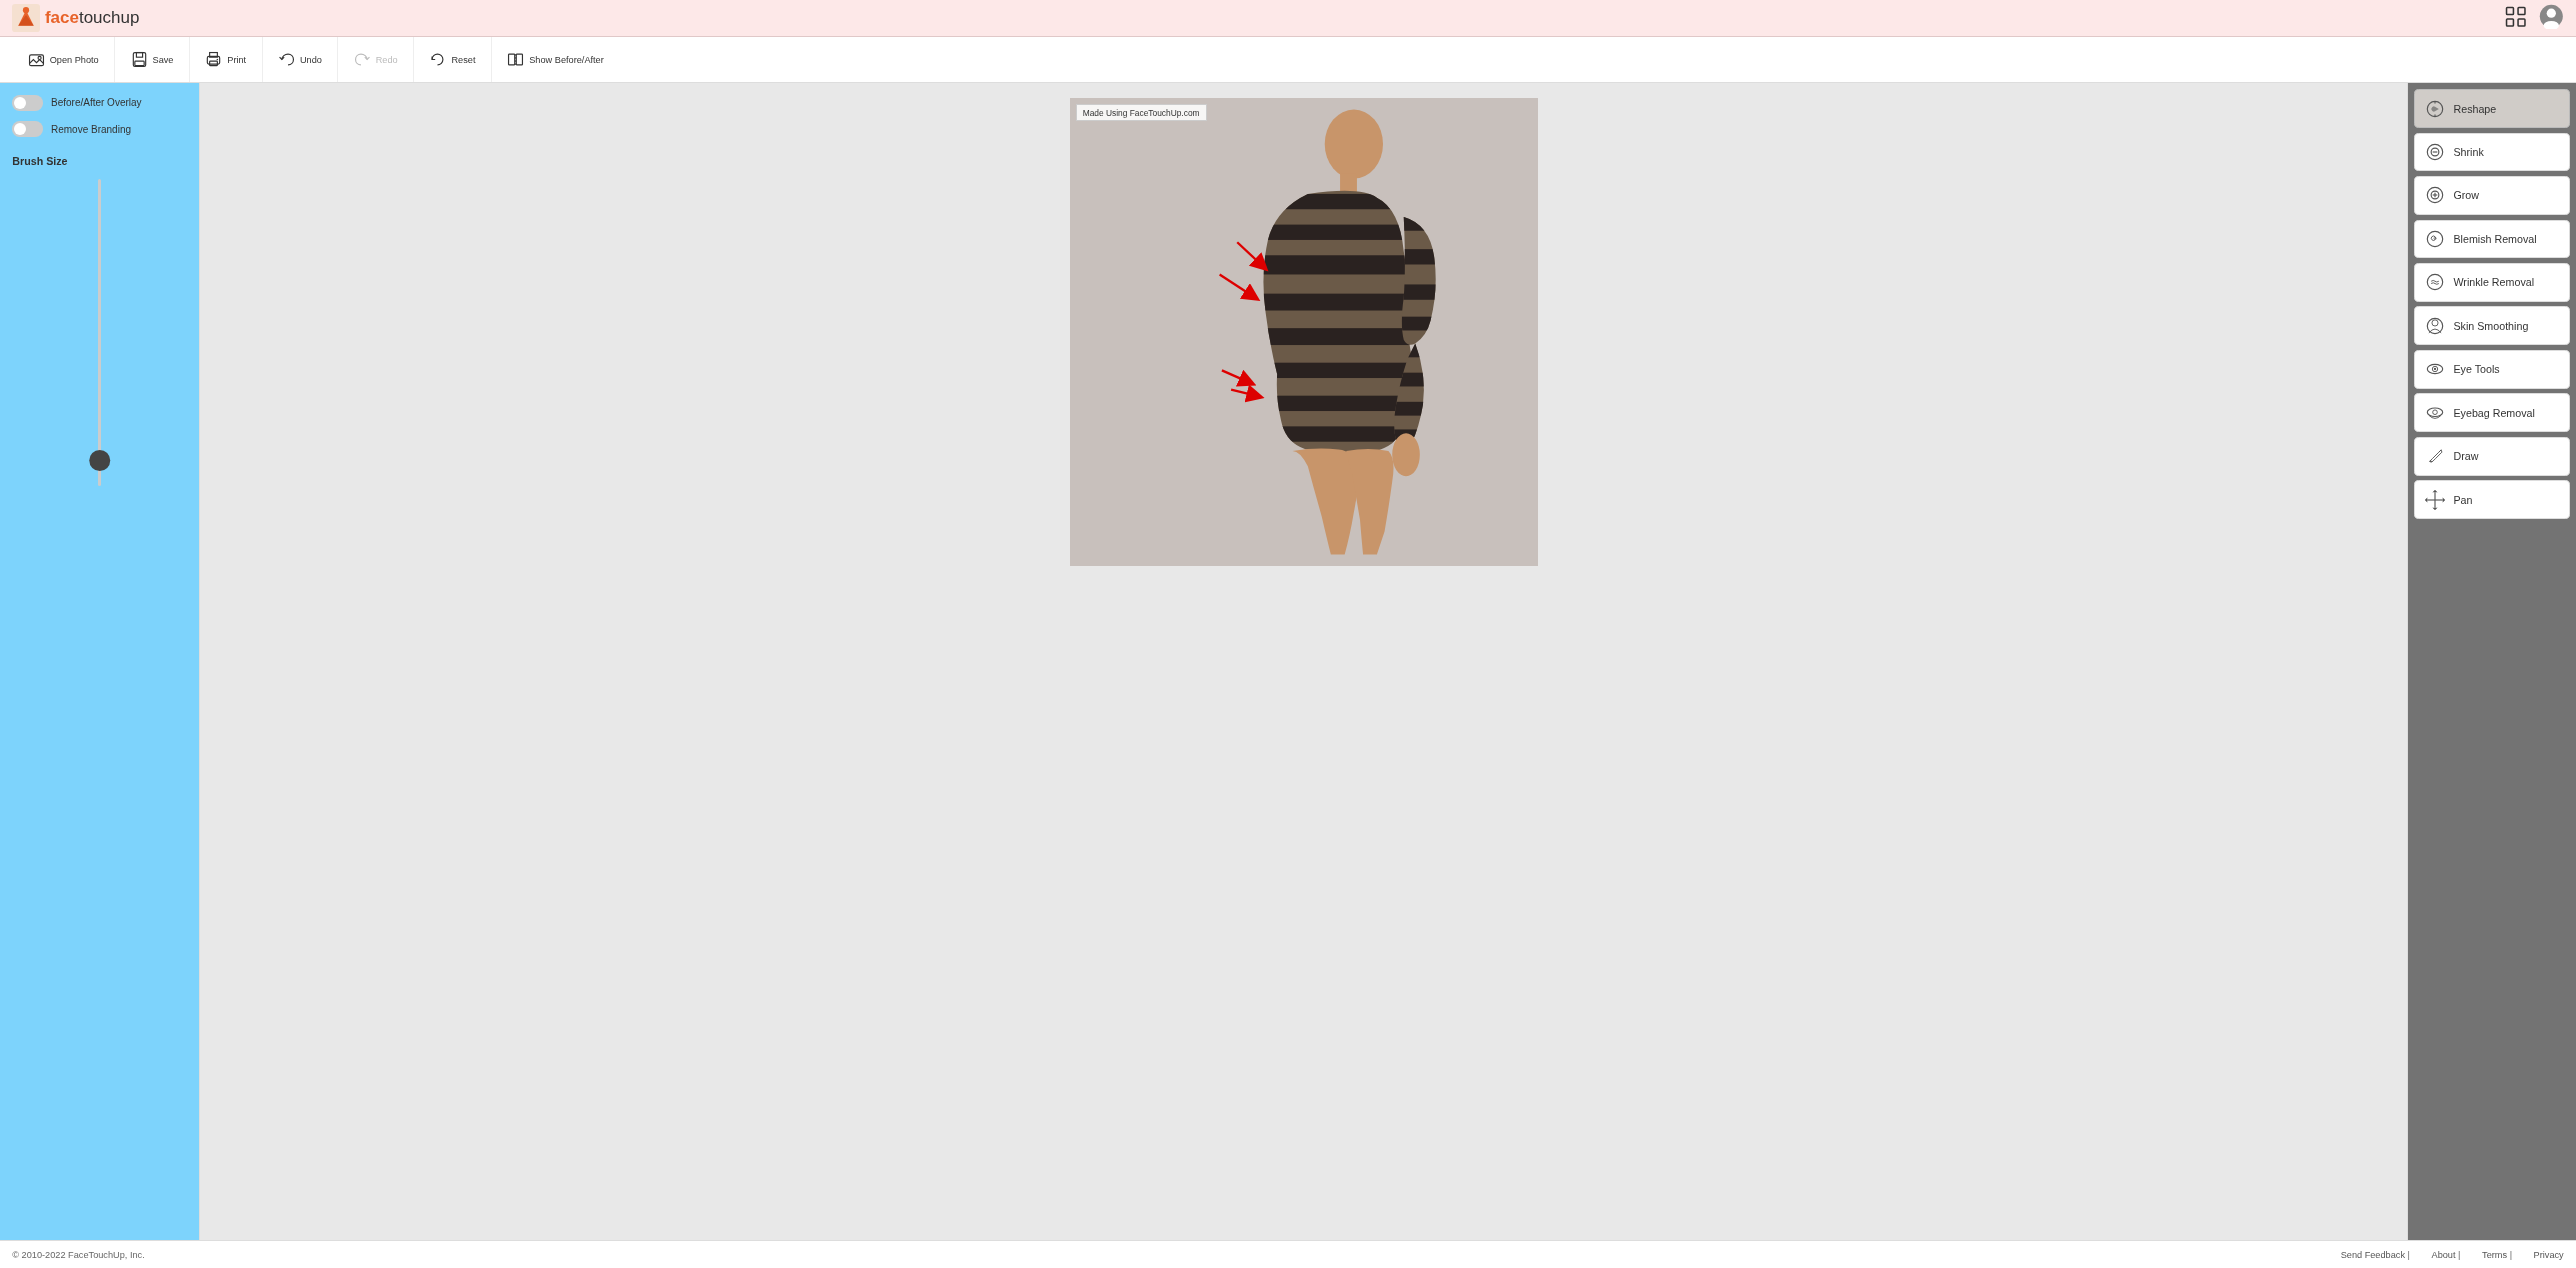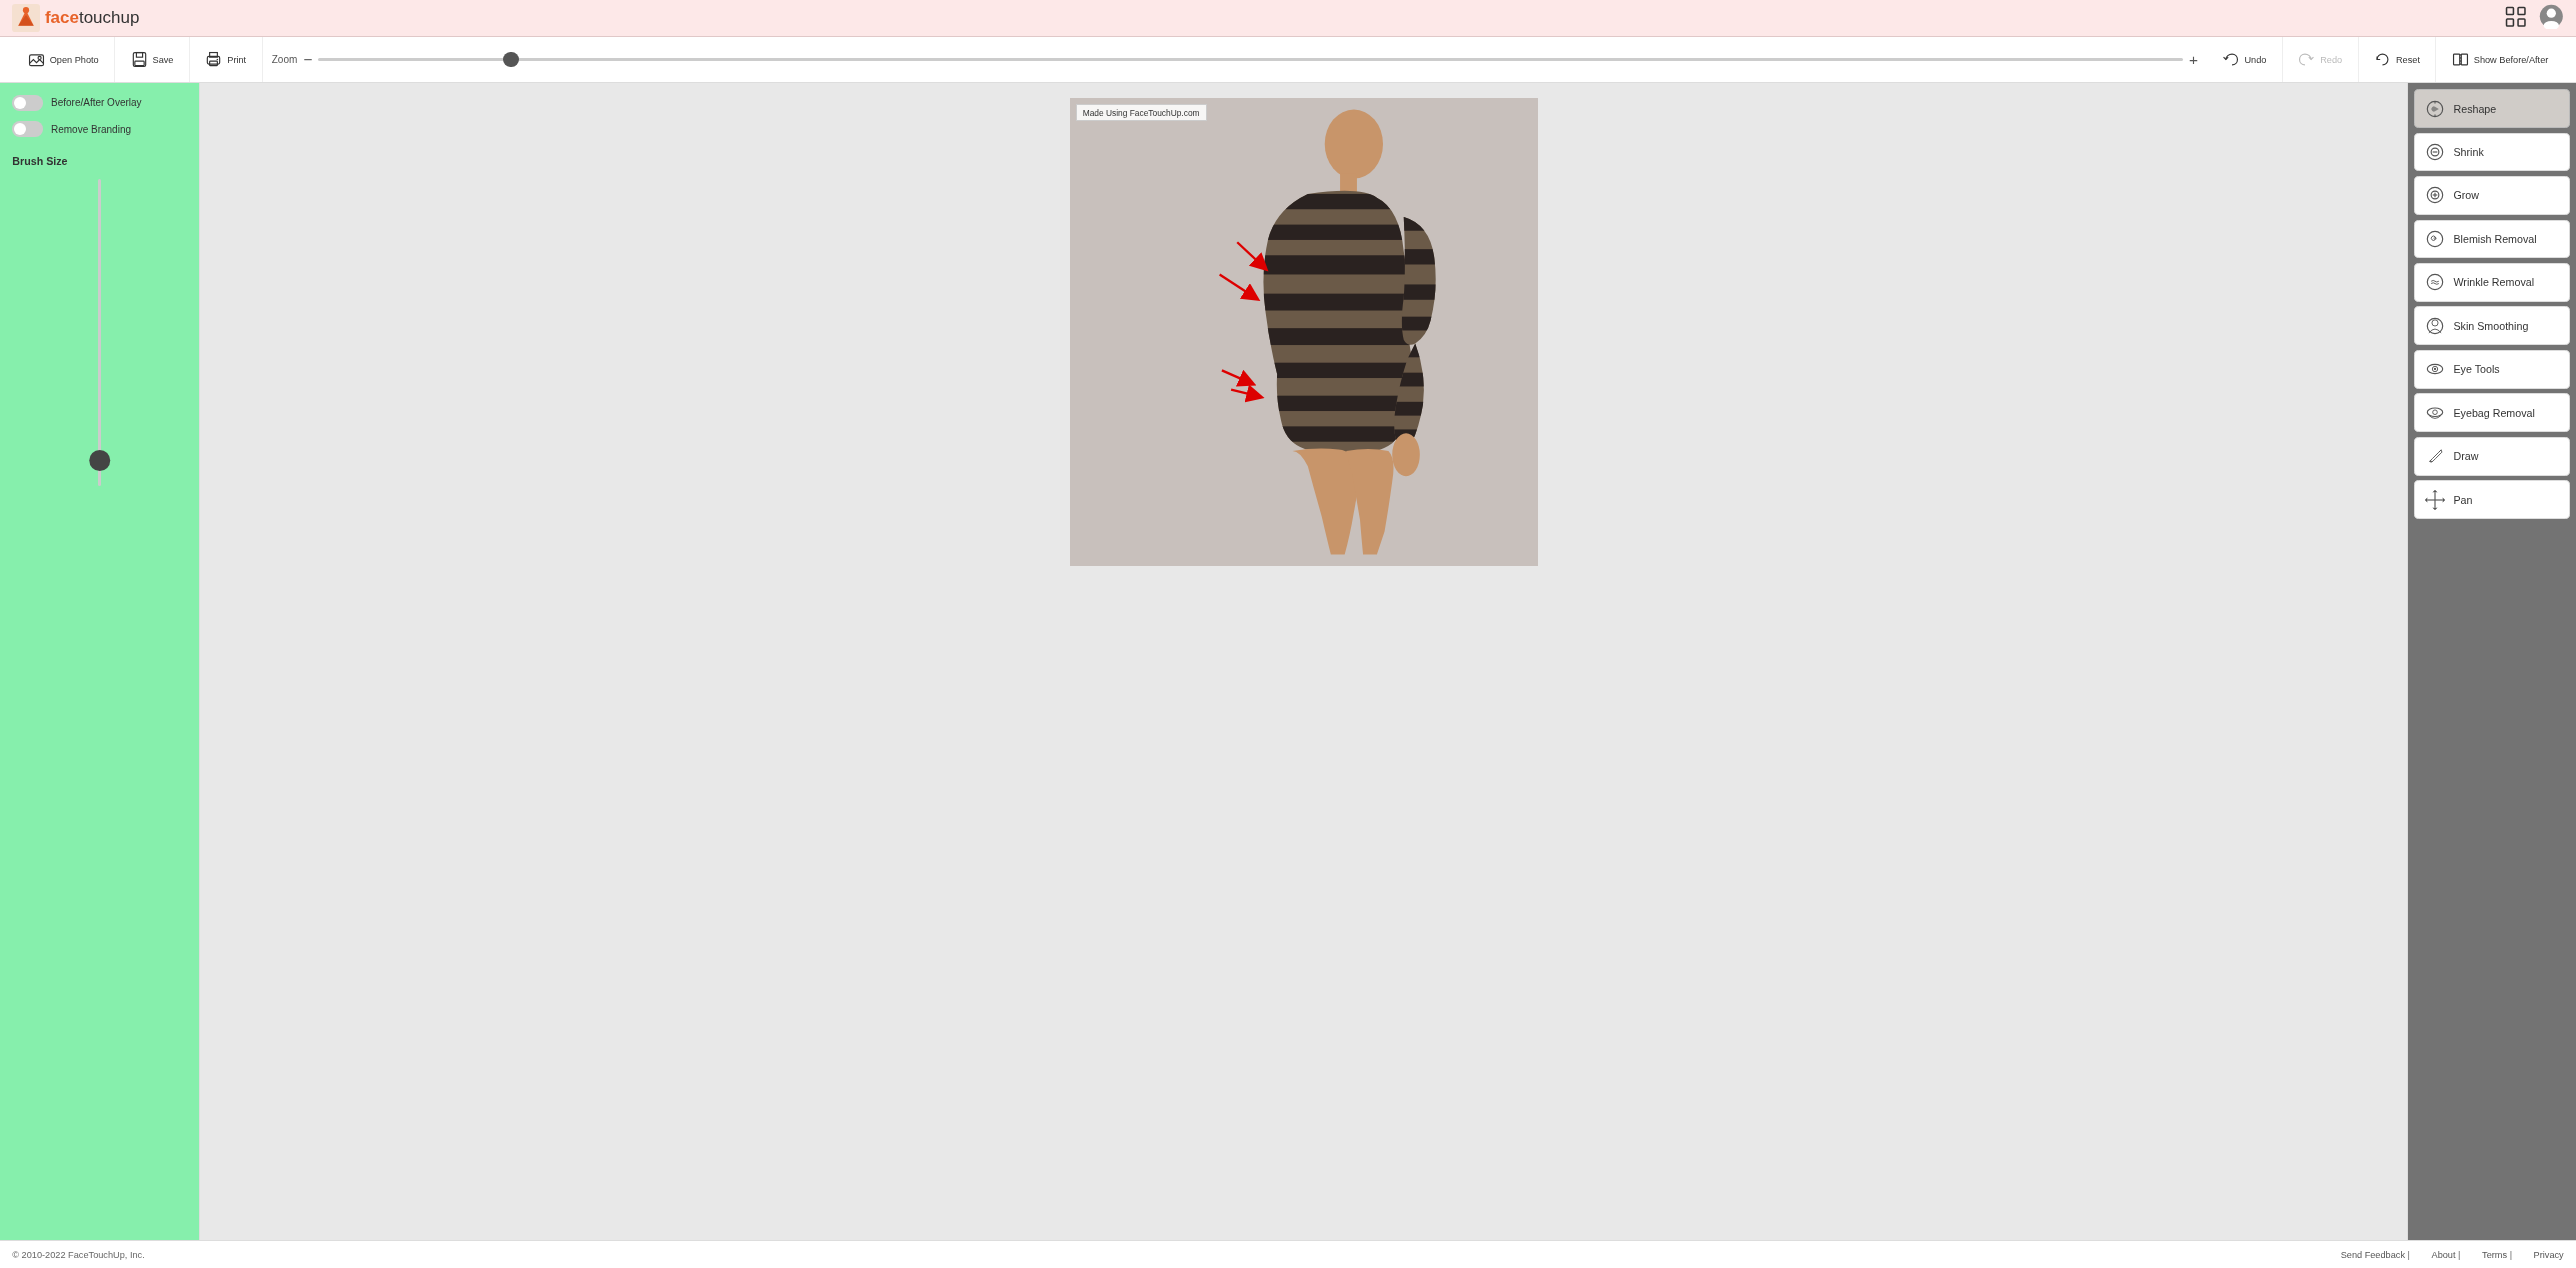--- a/index.html
+++ b/index.html
@@ -110,21 +110,21 @@
     
     #main {
       display: flex;
       flex: 1;
       overflow: hidden;
     }
 
     
     #left-panel {
       width: 200px;
-      background: #86efac;
+      background: #7dd3fc;
       border-right: 0.8px solid #ddd;
       display: flex;
       flex-direction: column;
       padding: 12.3px;
       flex-shrink: 0;
     }
     .toggle-row {
       display: flex;
       align-items: center;
       gap: 7.7px;
@@ -347,26 +347,20 @@
   <button class="toolbar-btn">
     <svg width="17" height="17" viewBox="0 0 22 22" fill="none">
       <rect x="3" y="7" width="16" height="10" rx="2" stroke="#333" stroke-width="1.5" fill="none"></rect>
       <rect x="6" y="2" width="10" height="6" stroke="#333" stroke-width="1.5" fill="none"></rect>
       <rect x="6" y="13" width="10" height="6" rx="1" stroke="#333" stroke-width="1.5" fill="none"></rect>
       <circle cx="16" cy="11" r="1" fill="#333"></circle>
     </svg>
     <span>Print</span>
   </button>
 
-  <div id="zoom-area">
-    <span id="zoom-label">Zoom</span>
-    <span id="zoom-minus">−</span>
-    <input type="range" id="zoom-slider" min="0" max="100" value="10" style="">
-    <span id="zoom-plus">+</span>
-  </div>
 
   <button class="toolbar-btn">
     <svg width="17" height="17" viewBox="0 0 22 22" fill="none">
       <path d="M5 11 C5 7 9 4 13 4 C17 4 20 7 20 11 C20 15 17 18 13 18" stroke="#333" stroke-width="1.5" fill="none"></path>
       <polyline points="2,8 5,11 8,8" stroke="#333" stroke-width="1.5" fill="none"></polyline>
     </svg>
     <span>Undo</span>
   </button>
   <button class="toolbar-btn disabled">
     <svg width="17" height="17" viewBox="0 0 22 22" fill="none">

